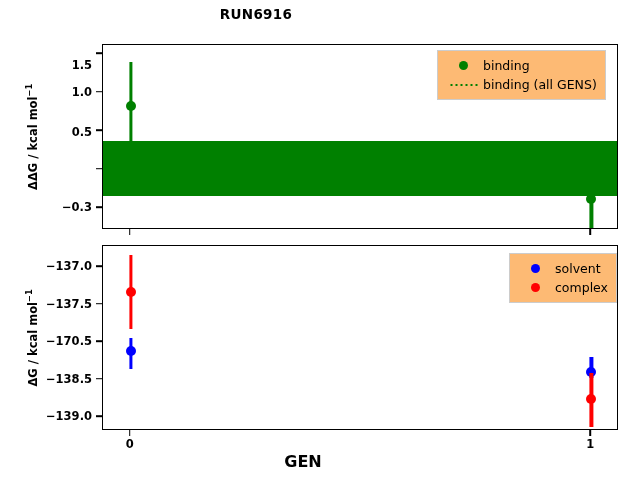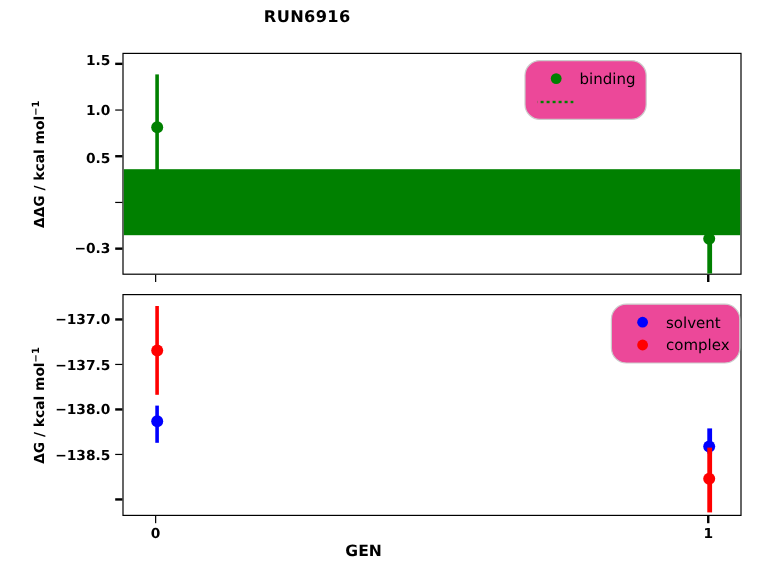--- a/index.html
+++ b/index.html
@@ -105,21 +105,21 @@
   }
   #ylabel-top    { left: -63px; top: 129px; width: 190px; }
   #ylabel-bottom { left: -63px; top: 330px; width: 190px; }
 
   .xlabel {
     position: absolute;
     left: 0;
     top: 452px;
     width: 606px;
     text-align: center;
-    font-size: 13px;
+    font-size: 16px;
     font-weight: bold;
     color: #000000;
   }
 
   
   .band {
     position: absolute;
     left: 0;
     width: 100%;
   }
@@ -133,23 +133,23 @@
     width: 10px;
     height: 10px;
     border-radius: 50%;
     transform: translate(-50%, -50%);
   }
 
   
   .legend {
     position: absolute;
     box-sizing: border-box;
-    background: #ec4899;
+    background: #fdba74;
     border: 1px solid #cccccc;
-    border-radius: 13px;
+    border-radius: 0;
     padding: 5px 8px 5px 7px;
     box-shadow: 0 0 0 0 rgba(0,0,0,0);
   }
   #legend-top    { left: 437px; top: 50px; }
   #legend-bottom { left: 509px; top: 253px; }
 
   .legend-row {
     display: flex;
     align-items: center;
     height: 19px;
@@ -185,21 +185,21 @@
   sup { font-size: 0.72em; vertical-align: super; }
 </style>
 </head>
 <body>
 
 <div id="figure">
 
   <div class="fig-title">RUN6916</div>
 
   <div class="ytick-col" id="ytick-col-top">
-      <div class="ytick" style="top: 6px; width: 92px;">1.5</div>
+      <div class="ytick" style="top: 21px; width: 92px;">1.5</div>
       <div class="ytick" style="top: 47.7917px; width: 92px;">1.0</div>
       <div class="ytick" style="top: 88px; width: 92px;">0.5</div>
       <div class="ytick" style="top: 163.417px; width: 92px;">−0.3</div>
     </div>
   <div class="axes" id="axes-top">
       <div class="band" style="top: 95.5833px; height: 55.5px; background: rgb(0, 128, 0);"></div>
       <div class="errbar" style="left: 27.6429px; top: 16.9583px; height: 84.7917px; background: rgb(0, 128, 0);"></div>
       <div class="marker" style="left: 27.6429px; top: 60.8958px; background: rgb(0, 128, 0);"></div>
       <div class="errbar" style="left: 488.357px; top: 154.167px; height: 30.8333px; background: rgb(0, 128, 0);"></div>
       <div class="marker" style="left: 488.357px; top: 154.167px; background: rgb(0, 128, 0);"></div>
@@ -211,28 +211,30 @@
       <div class="legend-row">
         <span class="legend-key" style="color: rgb(0, 128, 0);">
           <span class="legend-dot" style="background: rgb(0, 128, 0);"></span>
         </span>
         <span class="legend-label">binding</span>
       </div>
       <div class="legend-row">
         <span class="legend-key" style="color: rgb(0, 128, 0);">
           <span class="legend-dotted"></span>
         </span>
+        <span class="legend-label">binding (all GENS)</span>
       </div>
     </div>
 
   <div class="ytick-col" id="ytick-col-bottom">
       <div class="ytick" style="top: 21.0569px; width: 92px;">−137.0</div>
       <div class="ytick" style="top: 58.6585px; width: 92px;">−137.5</div>
-      <div class="ytick" style="top: 96.2602px; width: 92px;">−138.0</div>
+      <div class="ytick" style="top: 96.2602px; width: 92px;">−170.5</div>
       <div class="ytick" style="top: 133.862px; width: 92px;">−138.5</div>
+      <div class="ytick" style="top: 171.463px; width: 92px;">−139.0</div>
     </div>
   <div class="axes" id="axes-bottom">
       <div class="errbar" style="left: 27.6429px; top: 91.748px; height: 30.8333px; background: rgb(0, 0, 255);"></div>
       <div class="marker" style="left: 27.6429px; top: 105.285px; background: rgb(0, 0, 255);"></div>
       <div class="errbar" style="left: 488.357px; top: 110.549px; height: 21.0569px; background: rgb(0, 0, 255);"></div>
       <div class="marker" style="left: 488.357px; top: 125.589px; background: rgb(0, 0, 255);"></div>
       <div class="errbar" style="left: 27.6429px; top: 9.02439px; height: 73.6992px; background: rgb(255, 0, 0);"></div>
       <div class="marker" style="left: 27.6429px; top: 45.874px; background: rgb(255, 0, 0);"></div>
       <div class="errbar" style="left: 488.357px; top: 127.093px; height: 54.1463px; background: rgb(255, 0, 0);"></div>
       <div class="marker" style="left: 488.357px; top: 153.415px; background: rgb(255, 0, 0);"></div>

